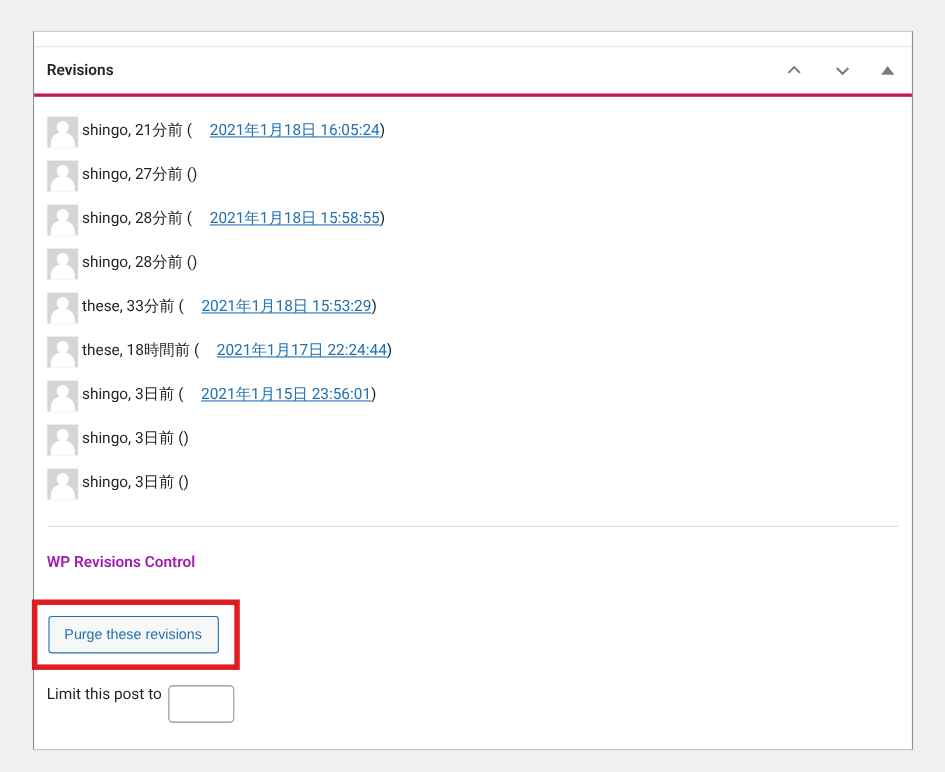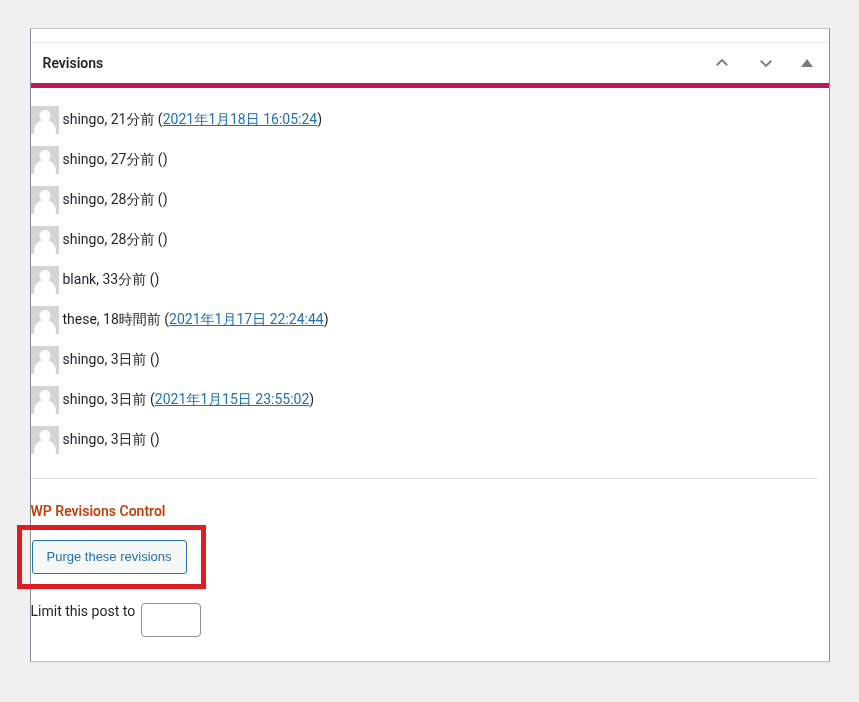--- a/index.html
+++ b/index.html
@@ -24,21 +24,21 @@
       border-right: 1px solid #8c8f94;
     }
     .top-divider {
       height: 14px;
       border-bottom: 1px solid #e5e5e5;
     }
     .postbox-header {
       display: flex;
       align-items: center;
       justify-content: space-between;
-      border-bottom: 5px solid #be185d;
+      border-bottom: 3px solid #be185d;
       padding: 0 12px;
       height: 45px;
     }
     .postbox-header h2 {
       font-size: 14px;
       font-weight: 600;
       color: #1d2327;
     }
     .handle-actions {
       display: flex;
@@ -62,21 +62,21 @@
     }
     .handle-actions .triangle {
       width: 0;
       height: 0;
       border-left: 6px solid transparent;
       border-right: 6px solid transparent;
       border-bottom: 8px solid #787c82;
       display: block;
     }
     .inside {
-      padding: 12px 12px 24px 0;
+      padding: 12px 12px 24px 12px;
     }
     .revisions-list {
       list-style: none;
     }
     .revisions-list li {
       display: flex;
       align-items: center;
       padding: 6px 0;
       font-size: 14px;
       color: #1d2327;
@@ -112,31 +112,32 @@
       height: 22px;
       background: #fff;
       border-radius: 50%;
     }
     .rev-text {
       white-space: pre;
     }
     .rev-link {
       color: #2271b1;
       text-decoration: underline;
+      margin-left: 16px;
     }
     .divider {
       border: none;
       border-top: 1px solid #dcdcde;
       margin: 18px 0 24px 0;
     }
     .wprc-title {
       font-size: 14px;
       font-weight: 600;
-      color: #c2410c;
-      margin-bottom: 6px;
+      color: #a21caf;
+      margin-bottom: 26px;
     }
     .highlight-box {
       border: 5px solid #e11b22;
       display: inline-block;
       padding: 10px 14px 10px 10px;
       margin-left: -14px;
       margin-bottom: 14px;
     }
     .button-secondary {
       display: inline-block;
@@ -200,47 +201,49 @@
           <span class="rev-text">)</span>
         </li>
         <li>
           <span class="avatar"></span>
           <span class="rev-text">shingo, 27分前 (</span>
           <span class="rev-text">)</span>
         </li>
         <li>
           <span class="avatar"></span>
           <span class="rev-text">shingo, 28分前 (</span>
+          <a class="rev-link" href="#">2021年1月18日 15:58:55</a>
           <span class="rev-text">)</span>
         </li>
         <li>
           <span class="avatar"></span>
           <span class="rev-text">shingo, 28分前 (</span>
           <span class="rev-text">)</span>
         </li>
         <li>
           <span class="avatar"></span>
-          <span class="rev-text">blank, 33分前 (</span>
+          <span class="rev-text">these, 33分前 (</span>
+          <a class="rev-link" href="#">2021年1月18日 15:53:29</a>
           <span class="rev-text">)</span>
         </li>
         <li>
           <span class="avatar"></span>
           <span class="rev-text">these, 18時間前 (</span>
           <a class="rev-link" href="#">2021年1月17日 22:24:44</a>
           <span class="rev-text">)</span>
         </li>
         <li>
           <span class="avatar"></span>
           <span class="rev-text">shingo, 3日前 (</span>
+          <a class="rev-link" href="#">2021年1月15日 23:56:01</a>
           <span class="rev-text">)</span>
         </li>
         <li>
           <span class="avatar"></span>
           <span class="rev-text">shingo, 3日前 (</span>
-          <a class="rev-link" href="#">2021年1月15日 23:55:02</a>
           <span class="rev-text">)</span>
         </li>
         <li>
           <span class="avatar"></span>
           <span class="rev-text">shingo, 3日前 (</span>
           <span class="rev-text">)</span>
         </li>
       </ul>
 
     <hr class="divider">

